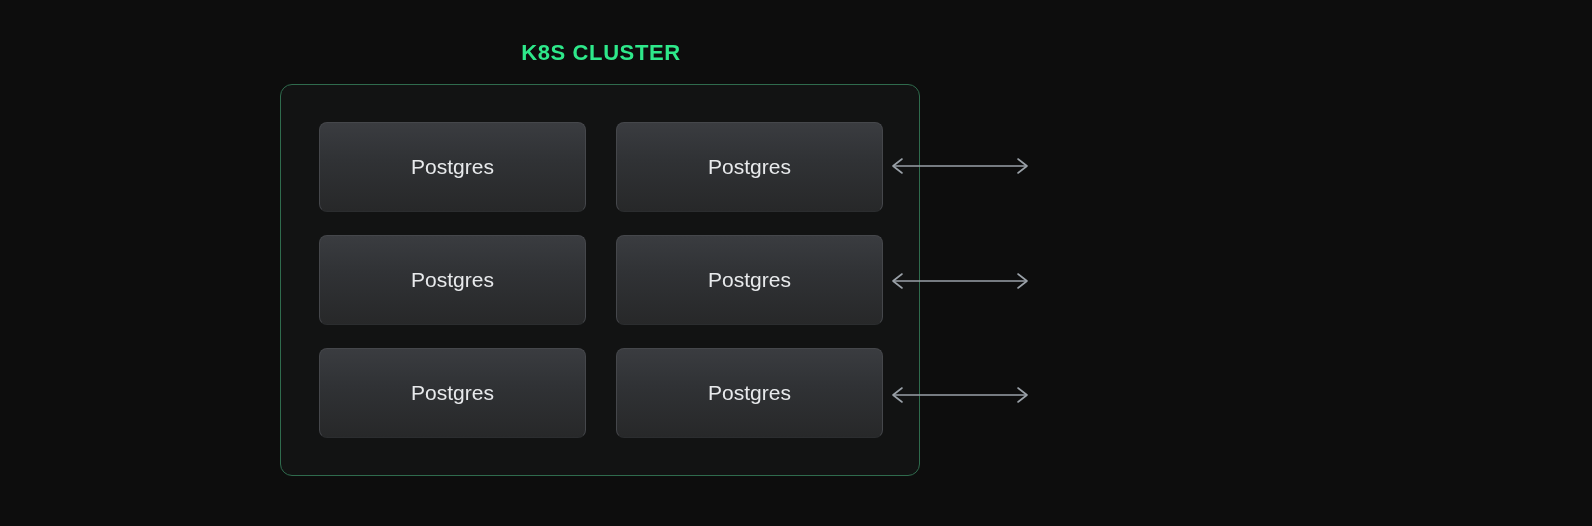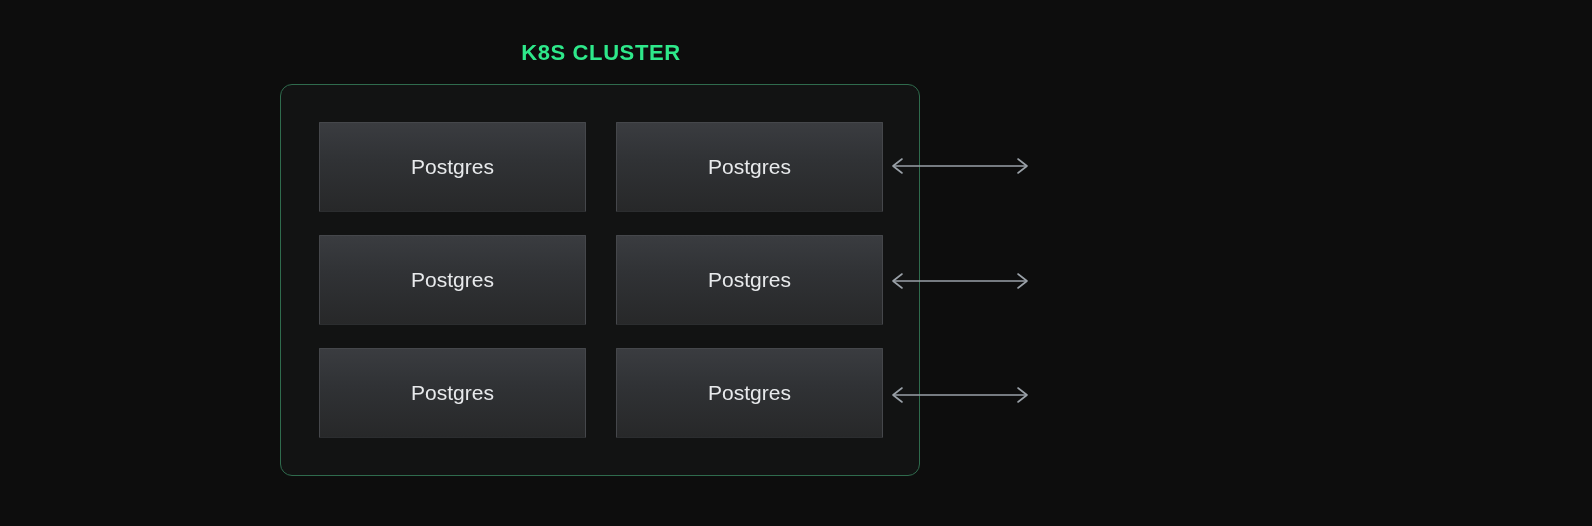--- a/index.html
+++ b/index.html
@@ -57,21 +57,21 @@
     height: 316px;
     display: grid;
     grid-template-columns: 267px 267px;
     grid-template-rows: 90px 90px 90px;
     column-gap: 30px;
     row-gap: 23px;
   }
 
   .pg-card {
     box-sizing: border-box;
-    border-radius: 1px;
+    border-radius: 8px;
     background: linear-gradient(180deg, #3a3c40 0%, #303235 42%, #272829 100%);
     border: 1px solid #45474b;
     border-bottom-color: #2b2d2f;
     display: flex;
     align-items: center;
     justify-content: center;
   }
 
   .pg-card-label {
     color: #e8eaec;

